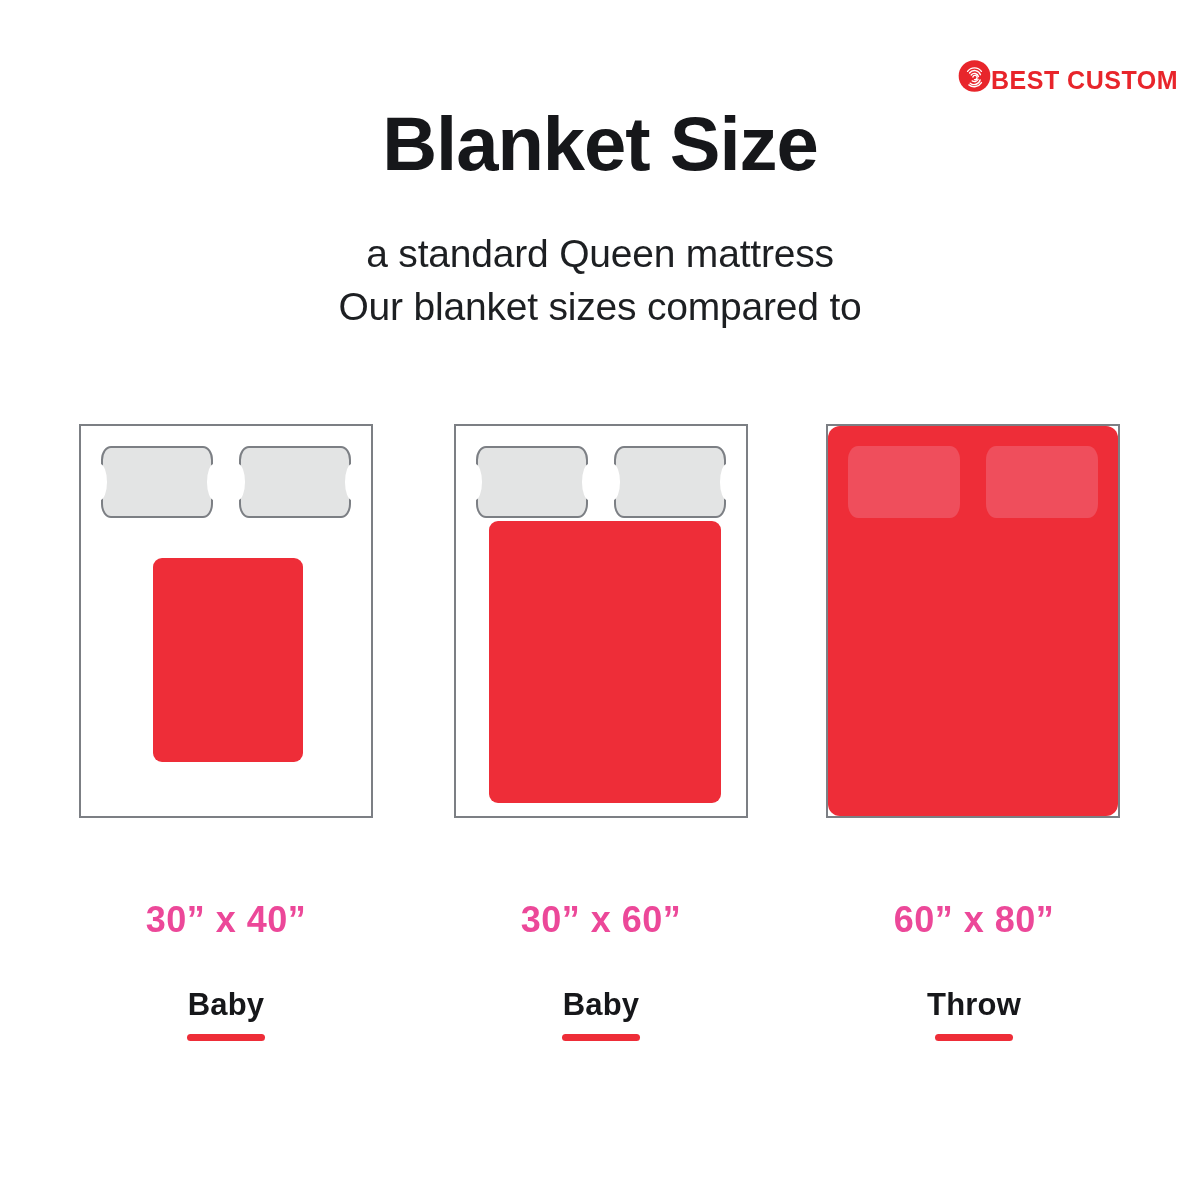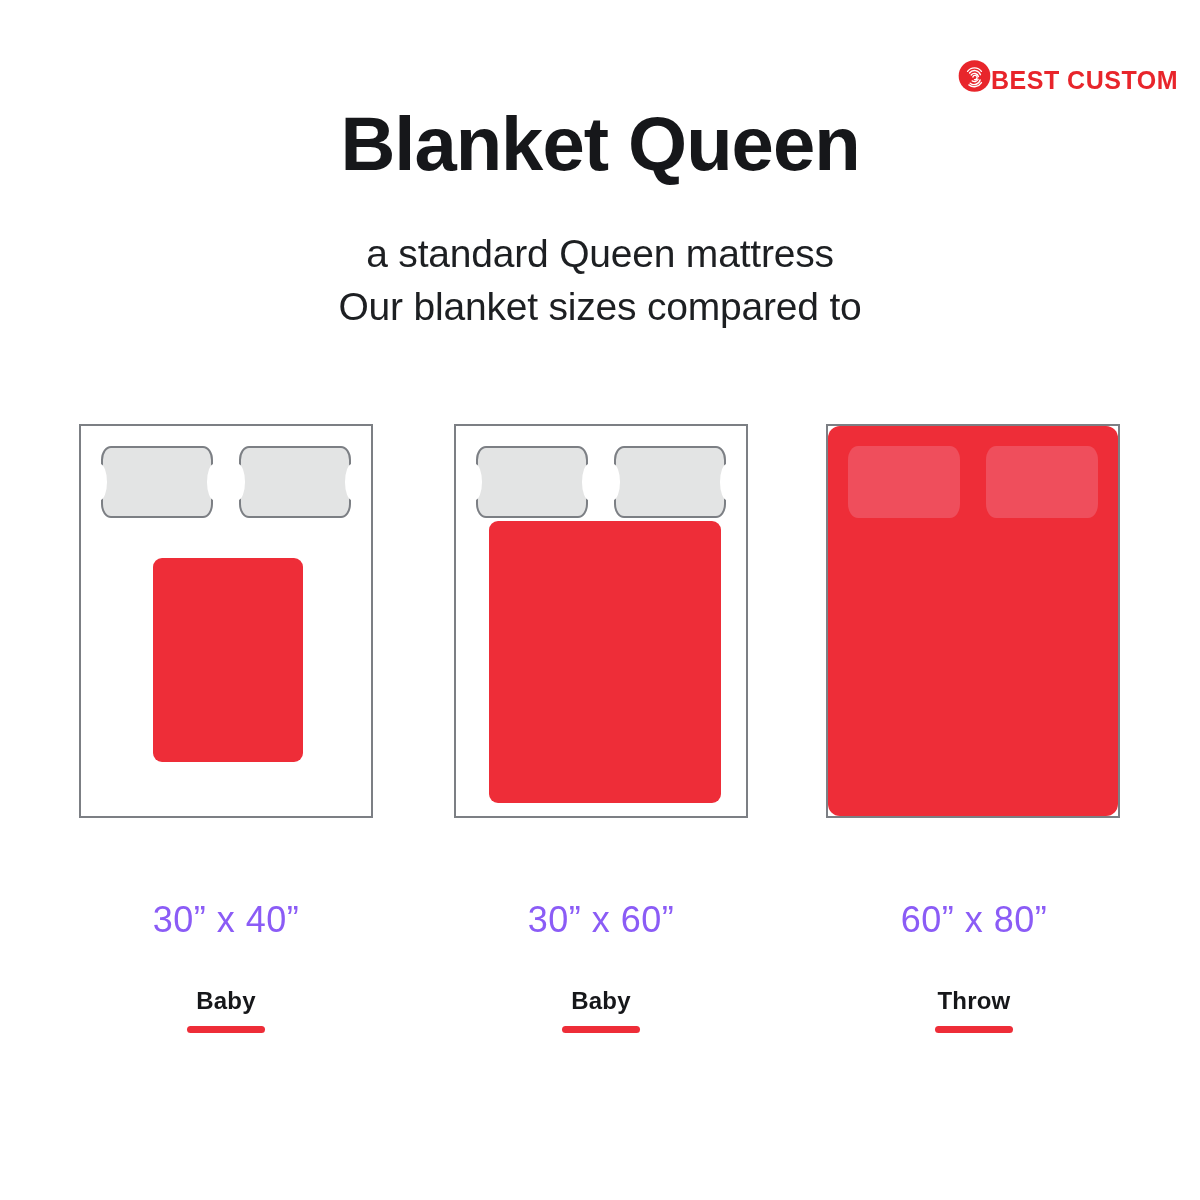--- a/index.html
+++ b/index.html
@@ -168,28 +168,28 @@
     top: 0;
     width: 330px;
     text-align: center;
   }
   .label-col-1 { left: 61px; }
   .label-col-2 { left: 436px; }
   .label-col-3 { left: 809px; }
 
   .dims {
     font-size: 36px;
-    font-weight: normal;
-    color: #8b5cf6;
+    font-weight: bold;
+    color: #ec4899;
     letter-spacing: 0.5px;
     line-height: 1.1;
   }
   .name {
     margin-top: 48px;
-    font-size: 24px;
+    font-size: 31px;
     font-weight: bold;
     color: #16171a;
     letter-spacing: 0.2px;
     line-height: 1.1;
   }
   .rule {
     margin: 12px auto 0;
     width: 78px;
     height: 7px;
     border-radius: 4px;
@@ -210,21 +210,21 @@
         <path d="M35 41 A19 19 0 0 1 68 46"></path>
         <path d="M67 62 A19 19 0 0 1 37 72"></path>
         <path d="M40 47 A12.5 12.5 0 0 1 62 52"></path>
         <path d="M61 60 A12.5 12.5 0 0 1 43 65"></path>
         <path d="M45 53 A6.5 6.5 0 1 1 50 61"></path>
       </g>
     </svg>
     <div class="brand-name">BEST CUSTOM</div>
   </div>
 
-  <h1 class="title">Blanket Queen</h1>
+  <h1 class="title">Blanket Size</h1>
   <div class="subtitle">
     <span class="subtitle-line">a standard Queen mattress</span>
     <span class="subtitle-line">Our blanket sizes compared to</span>
   </div>
 
   <div class="beds">
 
     <div class="bed bed-1">
       <div class="pillow pillow-l"></div>
       <div class="pillow pillow-r"></div>

